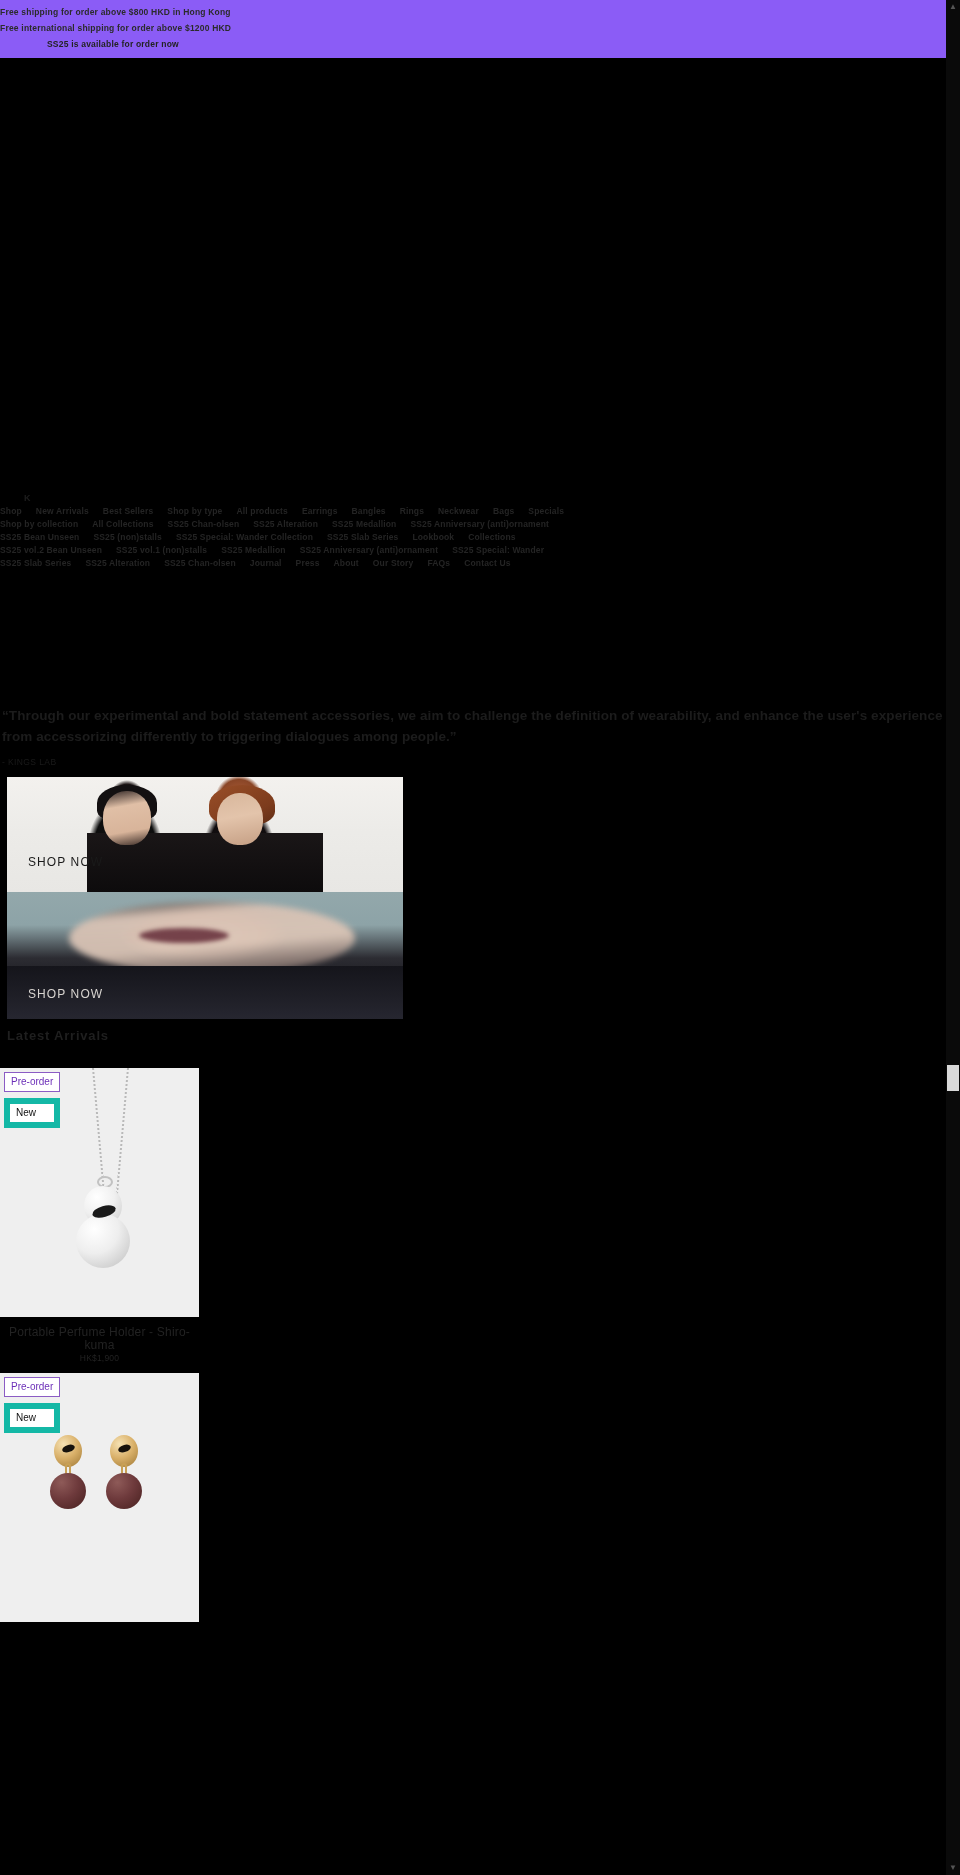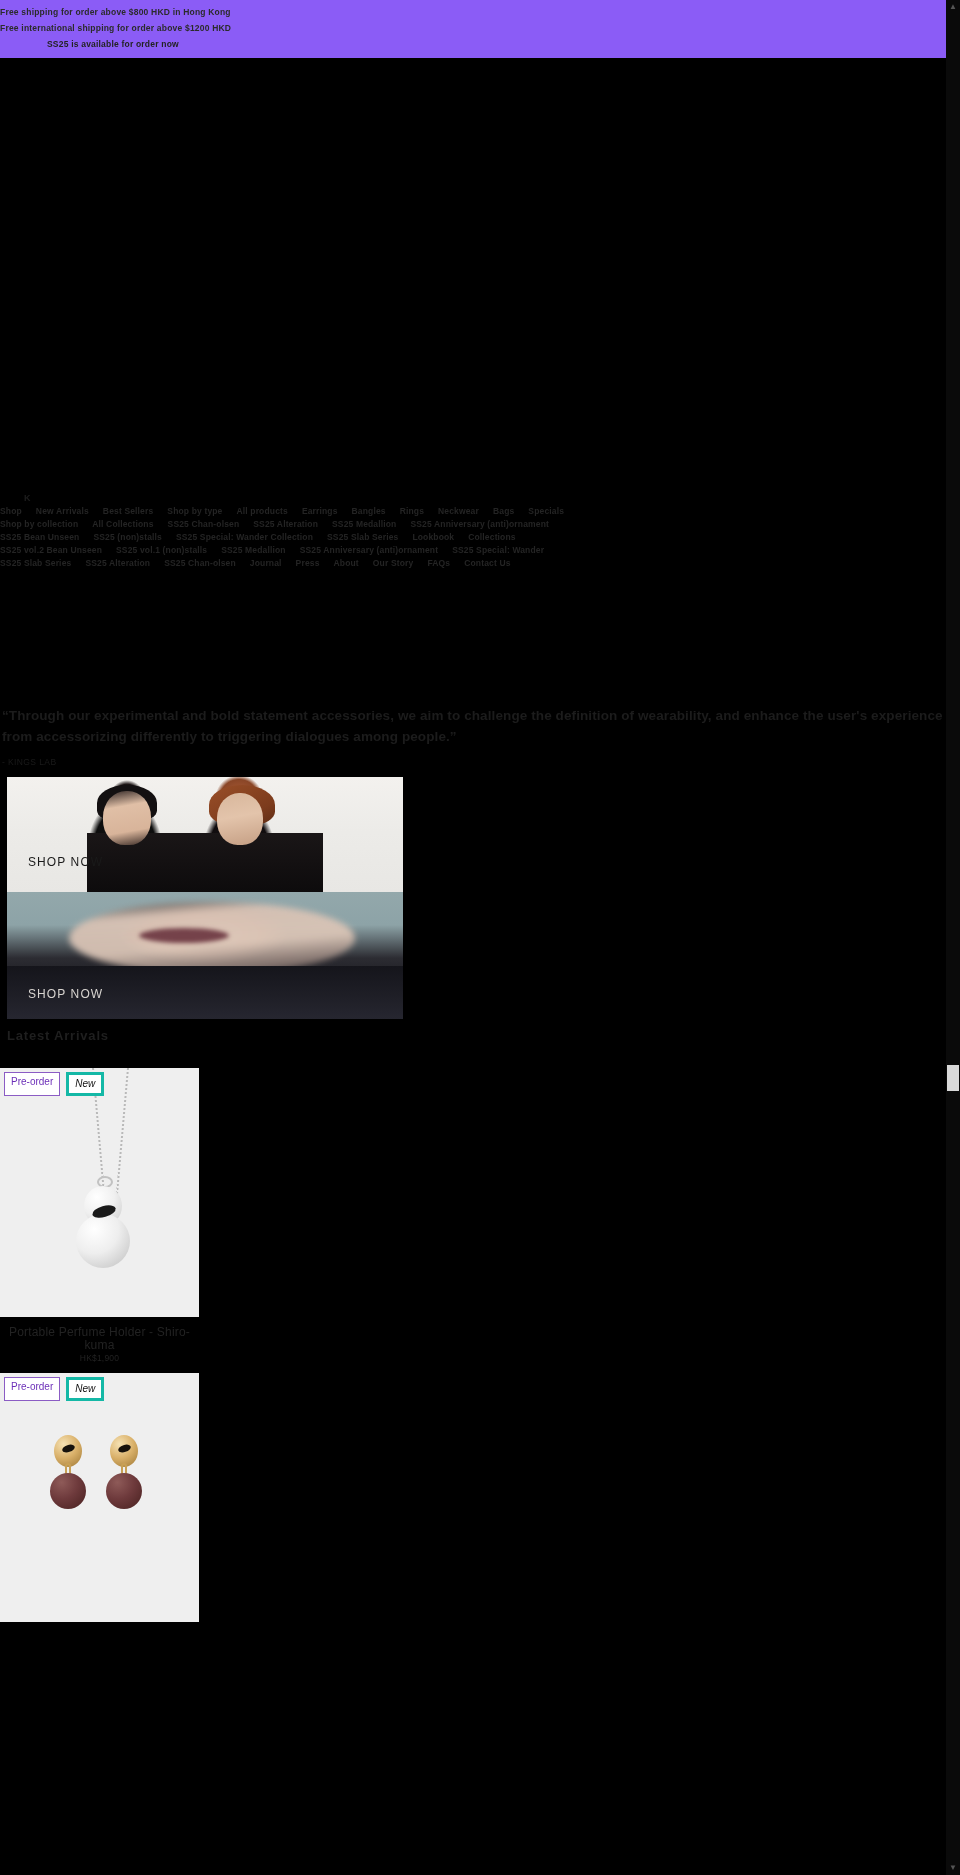--- a/index.html
+++ b/index.html
@@ -198,32 +198,32 @@
   .card + .card { margin-top: 8px; }
   .card-media {
     position: relative;
     width: 199px; height: 249px;
     background: #efefef;
     overflow: hidden;
   }
   .badges {
     position: absolute; left: 4px; top: 4px;
     z-index: 4;
-    display: flex; flex-direction: row; gap: 6px;
+    display: flex; flex-direction: column; gap: 6px;
   }
   .badge {
     display: inline-block;
     font-size: 10px;
     line-height: 14px;
     padding: 2px 6px;
     background: #ffffff;
     white-space: nowrap;
   }
   .badge.preorder { color: #6c2fb8; border: 1px solid #8b5cc4; }
-  .badge.new { color: #111111; border: 3px solid #14b8a6; font-style: italic; }
+  .badge.new { color: #111111; border: 6px solid #14b8a6; }
 
   
   .p1-bg { position: absolute; inset: 0; background: #efefef; }
   .p1 .chain {
     position: absolute; top: 0; width: 2px; height: 128px;
     background: repeating-linear-gradient(180deg,#b9b9b9 0 2px,#efefef 2px 4px);
   }
   .p1 .chain.l { left: 92px; transform: rotate(-5deg); transform-origin: top center; }
   .p1 .chain.r { left: 127px; transform: rotate(5deg); transform-origin: top center; }
   .p1 .clasp {

